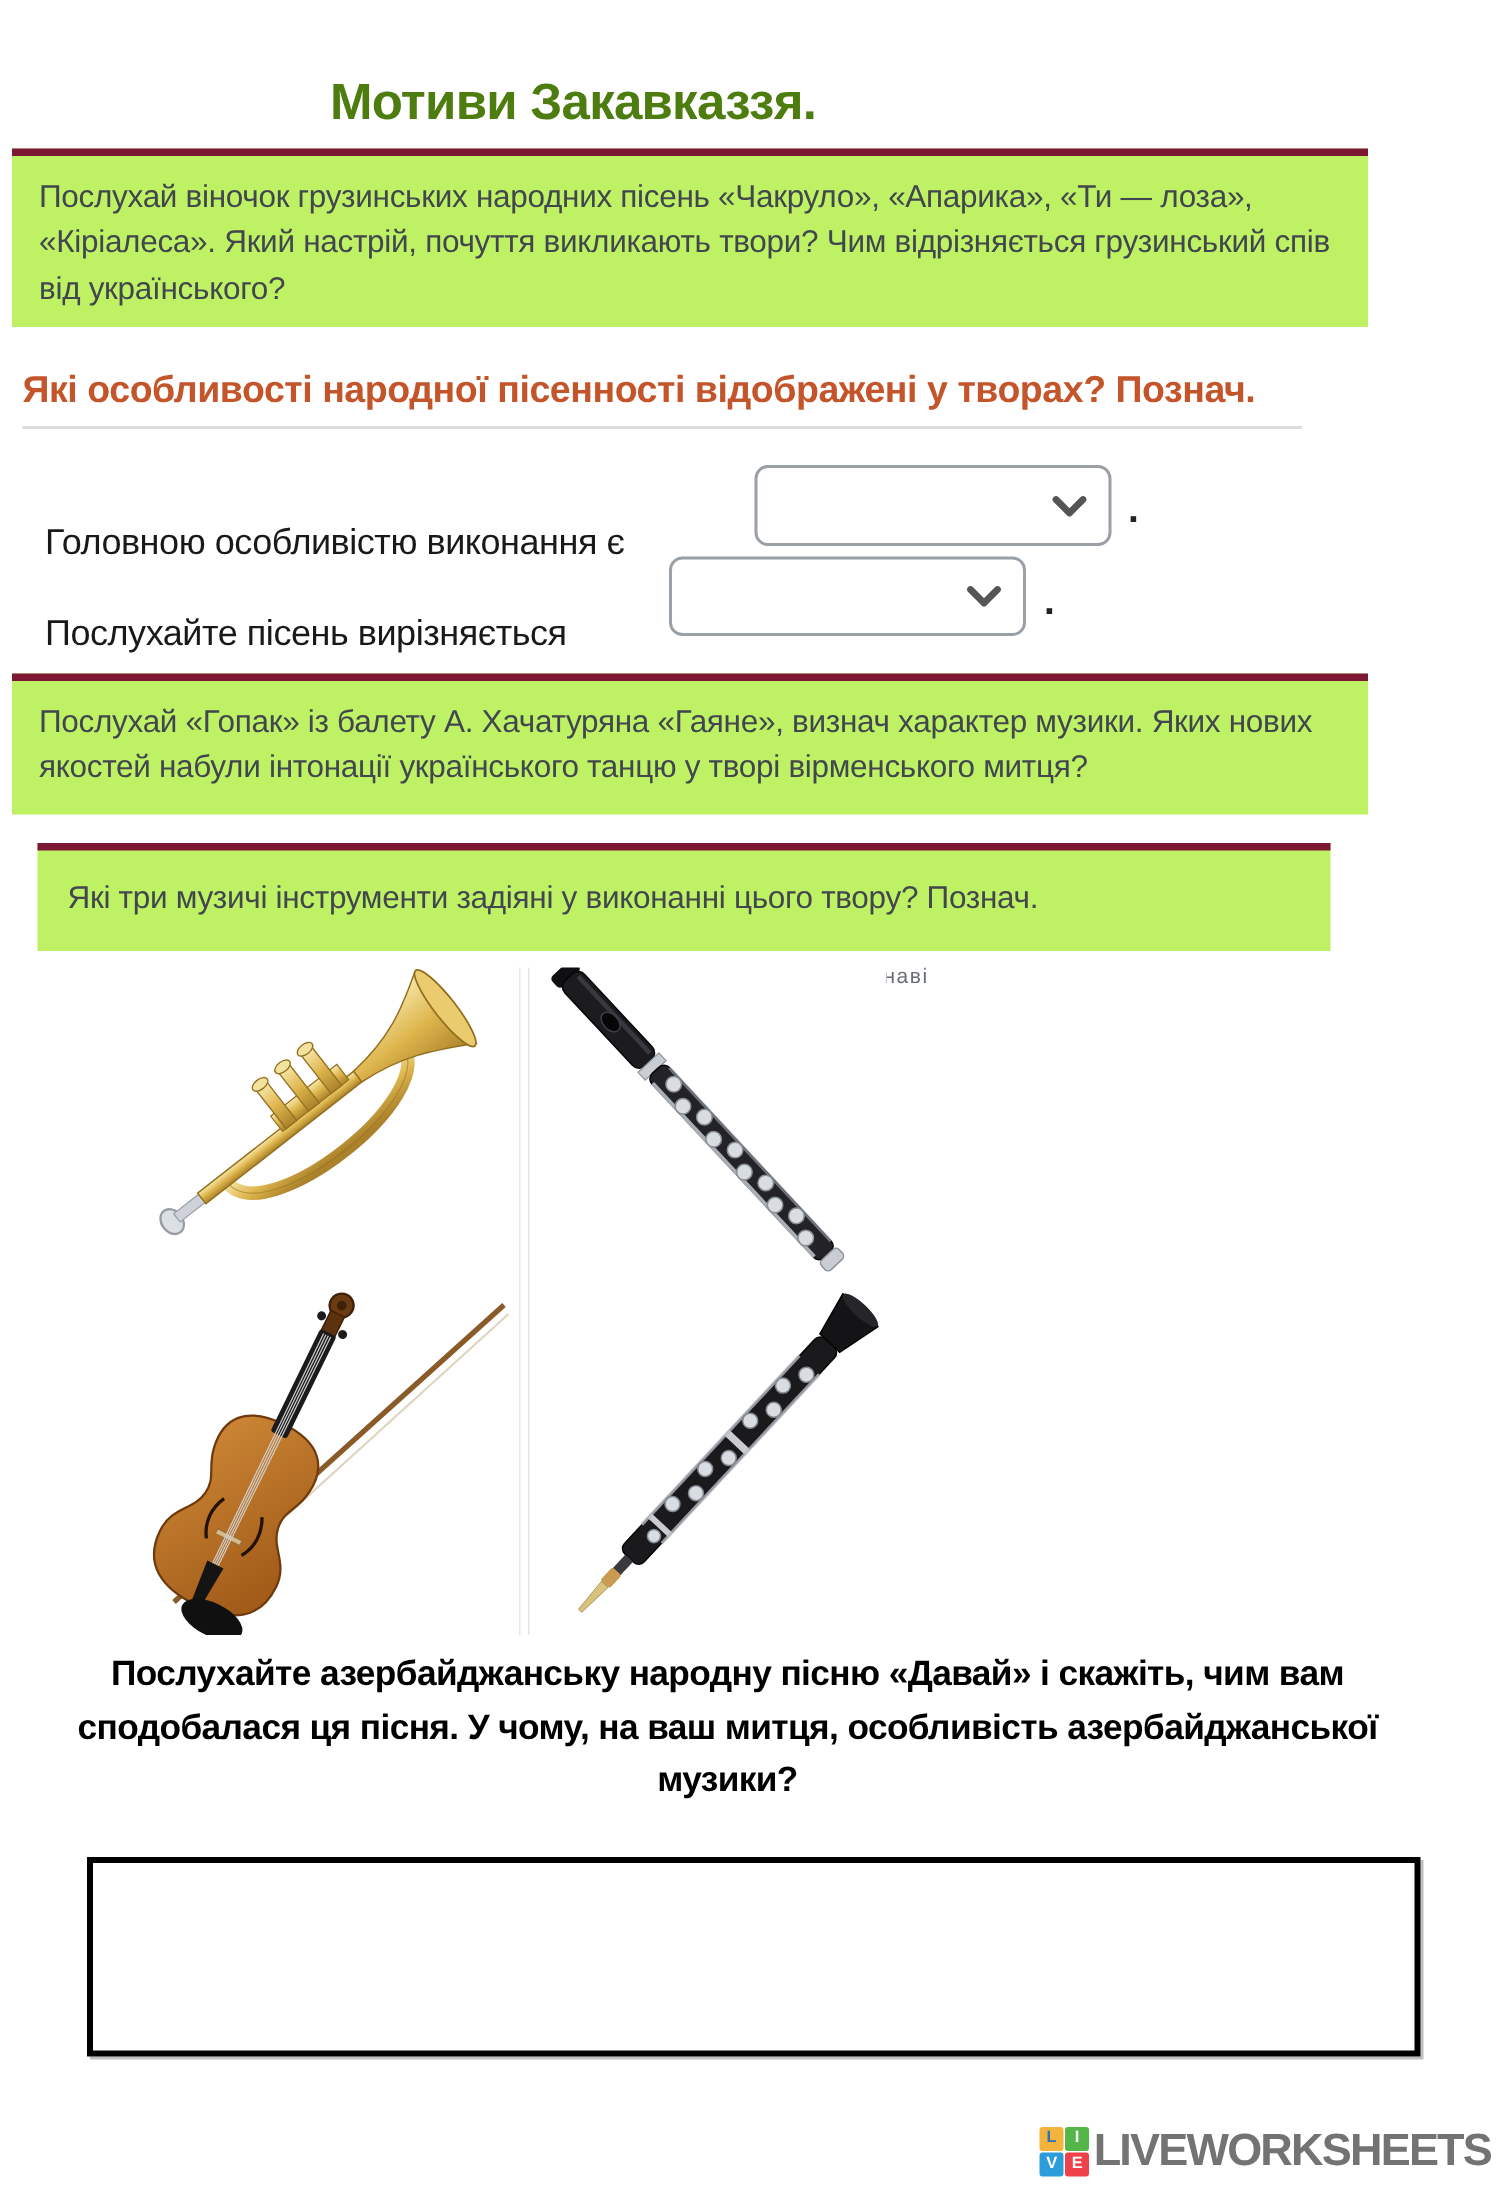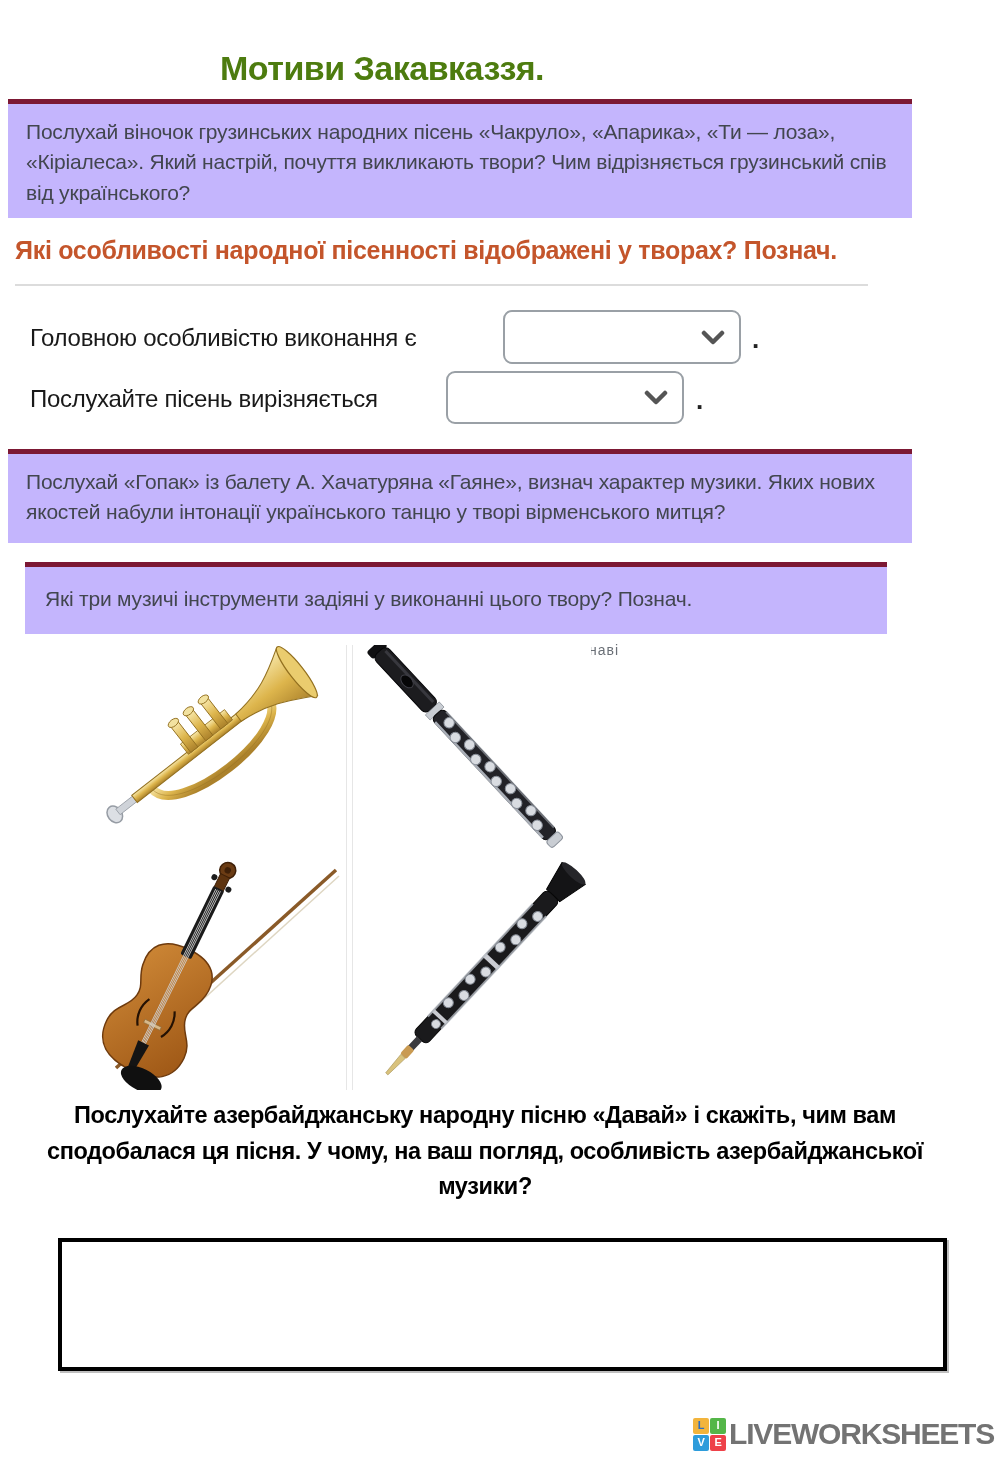--- a/index.html
+++ b/index.html
@@ -2,32 +2,32 @@
 <html><head>
 <meta charset="utf-8">
 <style>
   html,body{margin:0;padding:0;background:#fff;}
   body{font-family:"Liberation Sans",sans-serif;}
   .page{position:relative;width:1000px;height:1461px;background:#ffffff;overflow:hidden;}
 
   .title{position:absolute;left:220px;top:26px;font-size:34px;font-weight:bold;
          color:#4d7c0f;letter-spacing:-0.5px;}
 
-  .task-block{position:absolute;background:#c4b5fd;border-top:5px solid #7c1834;
+  .task-block{position:absolute;background:#bef264;border-top:5px solid #7c1834;
               color:#42464f;font-size:21px;line-height:1.45;box-sizing:border-box;
               letter-spacing:-0.2px;}
   #block1{left:8px;top:99px;width:904px;height:119px;padding:13px 22px 0 18px;}
   #block2{left:8px;top:449px;width:904px;height:94px;padding:13px 22px 0 18px;}
   #block3{left:25px;top:562px;width:862px;height:72px;padding:17px 22px 0 20px;}
 
-  .orange-heading{position:absolute;left:15px;top:236px;font-size:25px;font-weight:bold;
+  .orange-heading{position:absolute;left:15px;top:246px;font-size:25px;font-weight:bold;
                   color:#c4552b;letter-spacing:-0.3px;}
   .heading-divider{position:absolute;left:15px;top:284px;width:853px;height:2px;background:#dcdcdc;}
 
-  .qlabel{position:absolute;left:30px;font-size:24px;color:#191919;letter-spacing:-0.3px;}
+  .qlabel{position:absolute;left:30px;font-size:24px;color:#191919;letter-spacing:-0.3px;margin-top:24px;}
   #qlabel1{top:324px;}
   #qlabel2{top:385px;}
 
   .dropdown{position:absolute;width:238px;background:#fff;border:2px solid #9aa0a6;
             border-radius:9px;display:flex;align-items:center;justify-content:flex-end;
             padding-right:14px;box-sizing:border-box;cursor:pointer;}
   #dd1{left:503px;top:310px;height:54px;}
   #dd2{left:446px;top:371px;height:53px;}
   .dd-value{flex:1;font-size:20px;color:#222;padding-left:10px;}
 
@@ -214,21 +214,21 @@
             <circle cx="182" cy="3.5" r="5"></circle>
           <circle cx="206" cy="-2" r="4.4"></circle>
         </g>
         <rect x="228" y="-3.5" width="14" height="7" fill="#3a3a3e"></rect>
         <rect x="240" y="-4.2" width="12" height="8.4" rx="2" fill="#c99a52"></rect>
         <polygon points="252,-3 276,-1.5 276,1.5 252,3" fill="#d9c27c" stroke="#a8955a" stroke-width="0.6"></polygon>
       </g>
     </svg>
   </div>
 
-  <div class="final-task">Послухайте азербайджанську народну пісню «Давай» і скажіть, чим вам сподобалася ця пісня. У чому, на ваш погляд, особливість азербайджанської музики?</div>
+  <div class="final-task">Послухайте азербайджанську народну пісню «Давай» і скажіть, чим вам сподобалася ця пісня. У чому, на ваш митця, особливість азербайджанської музики?</div>
 
   <div class="answer-box"></div>
 
   <div class="logo">
     <div class="logo-tiles">
       <div class="tile tile-l">L</div>
       <div class="tile tile-i">I</div>
       <div class="tile tile-v">V</div>
       <div class="tile tile-e">E</div>
     </div>

